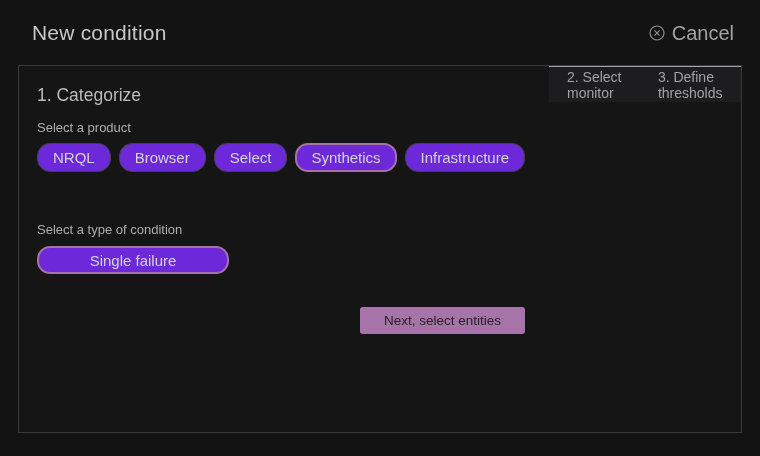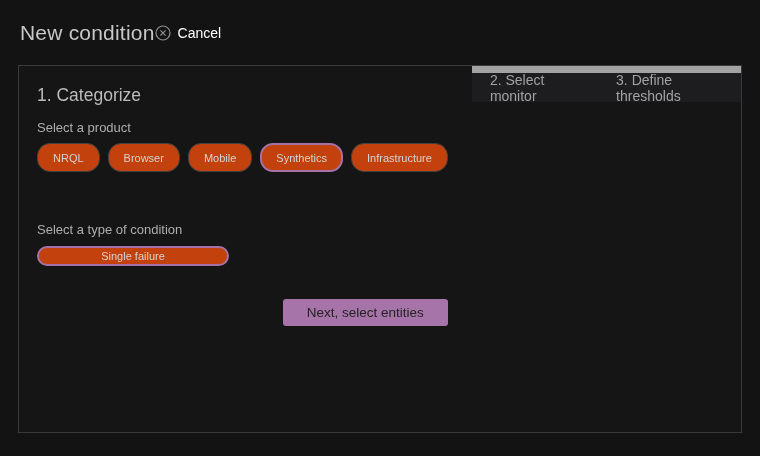--- a/index.html
+++ b/index.html
@@ -11,22 +11,23 @@
     height: 456px;
     background: #131314;
     font-family: "Liberation Sans", sans-serif;
     overflow: hidden;
   }
 
   
   .header {
     display: flex;
     align-items: center;
-    justify-content: flex-start;
+    justify-content: space-between;
     padding: 21px 26px 0 20px;
+    margin-left: 12px;
   }
   .page-title {
     font-size: 21px;
     font-weight: 400;
     color: #c7c7c8;
     letter-spacing: 0.2px;
   }
   .cancel-btn {
     display: inline-flex;
     align-items: center;
@@ -36,22 +37,22 @@
     padding: 0;
     cursor: pointer;
     font-family: "Liberation Sans", sans-serif;
   }
   .cancel-btn .icon {
     display: inline-flex;
     width: 16px;
     height: 16px;
   }
   .cancel-btn .label {
-    font-size: 14px;
-    color: #ffffff;
+    font-size: 20px;
+    color: #a3a3a3;
   }
 
   
   .panel {
     margin: 20px 18px 0 18px;
     height: 368px;
     box-sizing: border-box;
     background: #151516;
     border: 1px solid #3a3a3c;
     display: flex;
@@ -83,39 +84,39 @@
     display: flex;
     gap: 8px;
   }
   .choice-btn {
     box-sizing: border-box;
     height: 29px;
     padding: 0 15px;
     display: inline-flex;
     align-items: center;
     justify-content: center;
-    background: #c2410c;
+    background: #6d28d9;
     border: 1px solid #424244;
     border-radius: 13px;
     color: #d4d4d5;
-    font-size: 11px;
+    font-size: 15px;
     font-family: "Liberation Sans", sans-serif;
     cursor: pointer;
     white-space: nowrap;
   }
   .choice-btn.selected {
     border: 2px solid #a472a6;
     padding: 8px 14px;
   }
   .type-row {
     margin-top: 9px;
   }
   .type-btn {
     min-width: 192px;
-    height: 20px;
+    height: 28px;
   }
   .next-row {
     margin-top: 33px;
     display: flex;
     justify-content: flex-end;
   }
   .next-btn {
     height: 27px;
     padding: 0 24px;
     display: inline-flex;
@@ -127,21 +128,21 @@
     font-size: 13.5px;
     font-family: "Liberation Sans", sans-serif;
     cursor: pointer;
   }
 
   
   .step-bar {
     height: 36px;
     box-sizing: border-box;
     background: #1d1d1f;
-    border-top: 7px solid #a3a3a3;
+    border-top: 1px solid #a3a3a3;
     display: flex;
     align-items: center;
     padding: 0 18px;
     cursor: pointer;
   }
   .step-bar .bar-label {
     font-size: 14px;
     color: #a2a2a3;
   }
 </style>
@@ -165,21 +166,21 @@
 <div class="panel">
 
   <div class="step-categorize">
     <h2 class="step-heading">1. Categorize</h2>
 
     <div class="field-label">Select a product</div>
 
     <div class="btn-row">
       <button class="choice-btn">NRQL</button>
       <button class="choice-btn">Browser</button>
-      <button class="choice-btn">Mobile</button>
+      <button class="choice-btn">Select</button>
       <button class="choice-btn selected">Synthetics</button>
       <button class="choice-btn">Infrastructure</button>
     </div>
 
     <div class="field-label second">Select a type of condition</div>
 
     <div class="btn-row type-row">
       <button class="choice-btn type-btn selected">Single failure</button>
     </div>
 

